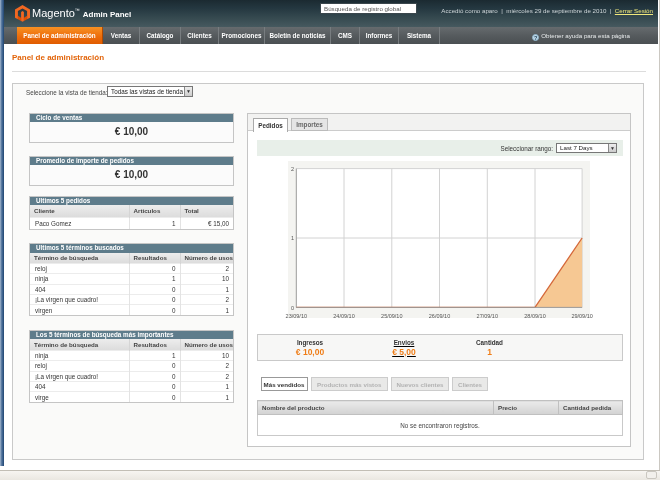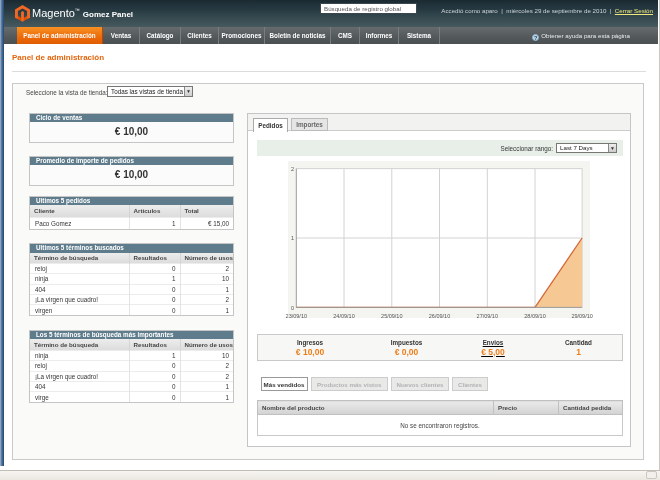--- a/index.html
+++ b/index.html
@@ -91,21 +91,21 @@
 <div id="footerbar"></div>
 <div id="grip"></div>
 
 <div id="header">
   <svg id="logo" width="15" height="17" viewBox="0 0 16 18">
     <path d="M8 0 L16 4.6 L16 13.4 L12.9 15.2 L12.9 6.4 L8 3.6 L3.1 6.4 L3.1 15.2 L0 13.4 L0 4.6 Z" fill="#f26822"></path>
     <path d="M6.5 7.3 L6.5 16.9 L8 17.8 L9.5 16.9 L9.5 7.3 L8 6.4 Z" fill="#f26822"></path>
     <path d="M3.1 15.2 L6.5 17.1 L6.5 13.4 L3.1 11.5 Z" fill="#e04e00"></path>
     <path d="M12.9 15.2 L9.5 17.1 L9.5 13.4 L12.9 11.5 Z" fill="#e04e00"></path>
   </svg>
-  <div id="brand">Magento<sup>™</sup><b>Gomez Panel</b></div>
+  <div id="brand">Magento<sup>™</sup><b>Admin Panel</b></div>
   <div id="hsearch">Búsqueda de registro global</div>
   <div id="hright">Accedió como aparo &nbsp;|&nbsp; miércoles 29 de septiembre de 2010 &nbsp;|&nbsp; <a>Cerrar Sesión</a></div>
 </div>
 
 <div id="nav">
   <div class="it" style="width:13px;border-right:none;"></div>
   <div class="it active" style="width:86px;">Panel de administración</div>
   <div class="it" style="width:37px;">Ventas</div>
   <div class="it" style="width:41px;">Catálogo</div>
   <div class="it" style="width:38px;">Clientes</div>
@@ -266,24 +266,20 @@
           <text x="247" y="156.5" text-anchor="middle">28/09/10</text>
           <text x="294.1" y="156.5" text-anchor="middle">29/09/10</text>
         </g>
       </svg>
     </div>
     <div id="totals">
       <div class="cell" style="width:104px;">
           <div class="l">Ingresos</div>
           <div class="v">€ 10,00</div>
         </div>
-      <div class="cell" style="width:89px;">
-          <div class="l">Impuestos</div>
-          <div class="v">€ 0,00</div>
-        </div>
       <div class="cell" style="width:84px;text-decoration:underline;">
           <div class="l">Envios</div>
           <div class="v">€ 5,00</div>
         </div>
       <div class="cell" style="width:87px;">
           <div class="l">Cantidad</div>
           <div class="v">1</div>
         </div>
     </div>
     <div id="btabs">

